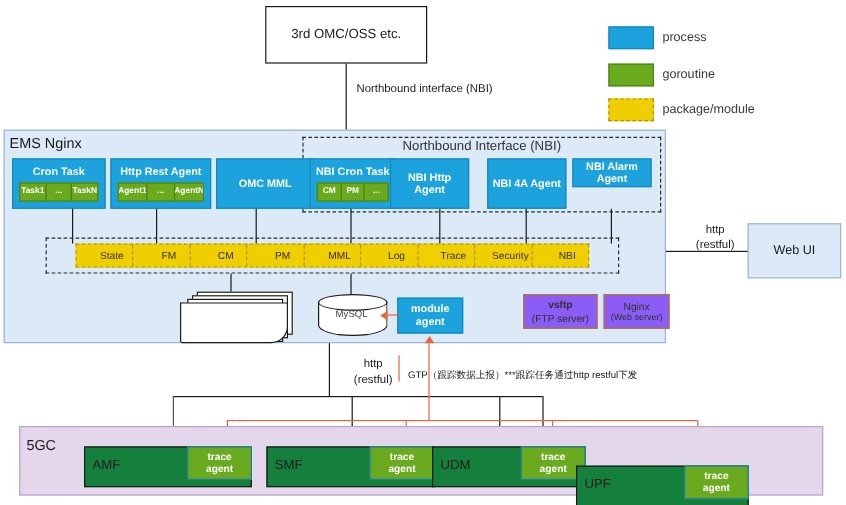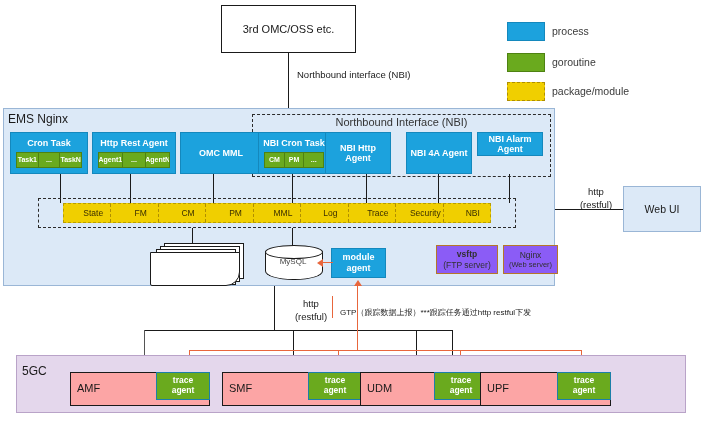--- a/index.html
+++ b/index.html
@@ -126,21 +126,21 @@
     font-size:10.5px;color:#1a1a1a;
   }
 
   
   #gc-panel{
     left:16px;top:355px;width:670px;height:58px;
     background:#e4d7ec;border:1px solid #b9a3c8;
   }
   #gc-label{left:22px;top:364px;font-size:12px;color:#1a1a1a;}
   .nf{
-    background:#fca5a5;border:1.3px solid #1a1a1a;
+    background:#15803d;border:1.3px solid #1a1a1a;
     height:34px;
   }
   .nf .nfname{
     position:absolute;left:6px;top:9px;font-size:11px;color:#1a1a1a;
   }
   .trace{
     position:absolute;right:-1px;top:-1px;width:52px;height:26px;
     background:#6aaa1e;border:1.3px solid #1b7fa8;
     color:#ffffff;font-size:8.5px;font-weight:bold;
     display:flex;flex-direction:column;align-items:center;justify-content:center;
@@ -343,21 +343,21 @@
 </div>
 
 <div class="abs nf" style="left:360px;top:372px;width:128px;">
   <span class="nfname">UDM</span>
   <span class="trace">
     <span>trace</span>
     <span>agent</span>
   </span>
 </div>
 
-<div class="abs nf" style="left:480px;top:372px;width:131px;">
+<div class="abs nf" style="left:480px;top:388px;width:144px;">
   <span class="nfname">UPF</span>
   <span class="trace">
     <span>trace</span>
     <span>agent</span>
   </span>
 </div>
 
 <div class="abs" style="left:507px;top:22px;">
   <div class="lg-sw" style="background:#1ca2dd;border:1px solid #1488bd;"></div>
 </div>

